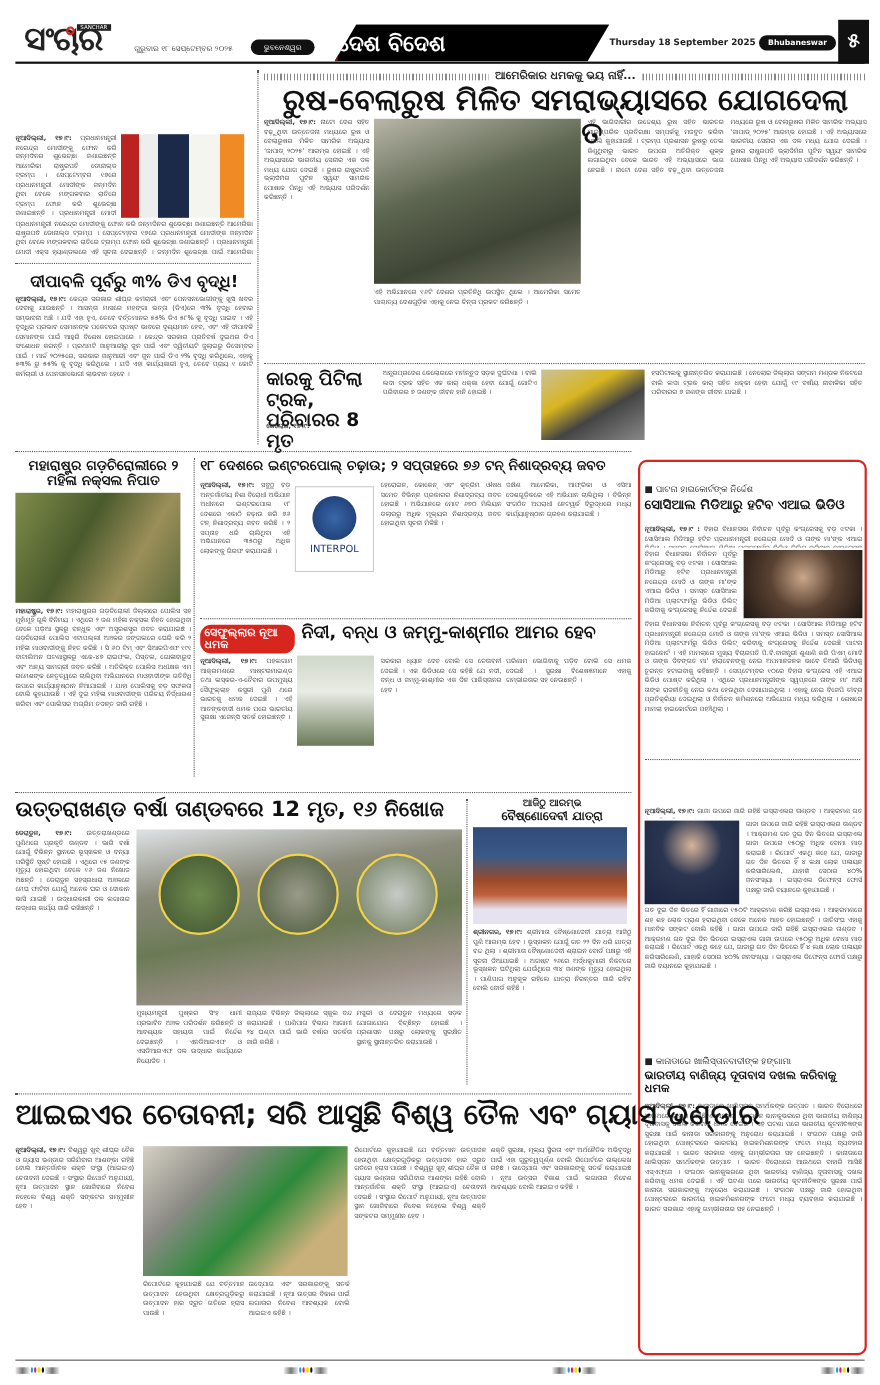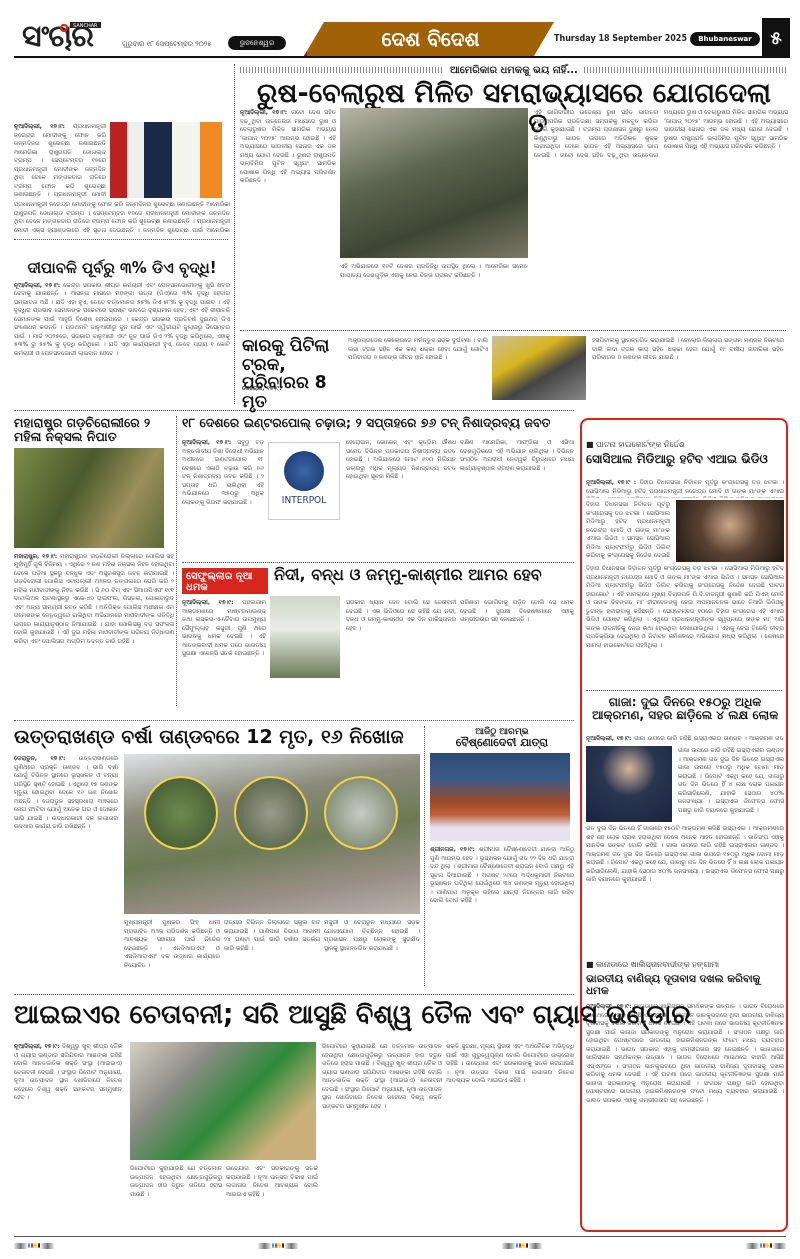--- a/index.html
+++ b/index.html
@@ -5,21 +5,21 @@
   * { box-sizing: border-box; margin: 0; padding: 0; }
   body { width: 800px; height: 1259px; background: #fff; font-family: "DejaVu Sans", sans-serif; color: #111; position: relative; overflow: hidden; }
   .abs { position: absolute; }
   
   .masthead { left: 14px; top: 18px; width: 772px; height: 40px; border-bottom: 2px solid #111; }
   .logo { left: 8px; top: 0; font-size: 30px; font-weight: bold; color: #222; letter-spacing: -1px; }
   .logo-dot { left: 46px; top: 6px; width: 8px; height: 8px; border: 2px solid #d7261e; border-radius: 50%; }
   .logo-tag { left: 56px; top: 4px; font-size: 5px; background: #222; color: #fff; padding: 0 3px; }
   .date-or { left: 108px; top: 22px; font-size: 7px; color: #333; }
   .city-pill { left: 214px; top: 18px; width: 58px; height: 14px; background: #111; color: #fff; font-size: 7px; border-radius: 7px; text-align: center; line-height: 14px; }
-  .section-banner { left: 290px; top: 4px; width: 250px; height: 34px; background: #a16207; clip-path: polygon(8% 0, 100% 0, 92% 100%, 0 100%); color: #fff; font-size: 20px; font-weight: bold; text-align: center; line-height: 34px; border-left: 3px solid #7f1d1d; }
+  .section-banner { left: 290px; top: 4px; width: 250px; height: 34px; background: #000000; clip-path: polygon(8% 0, 100% 0, 92% 100%, 0 100%); color: #fff; font-size: 20px; font-weight: bold; line-height: 34px; border-left: 3px solid #7f1d1d; }
   .date-en { left: 540px; top: 16px; font-size: 8px; font-weight: bold; color: #222; }
   .city-en-pill { left: 676px; top: 14px; width: 70px; height: 14px; background: #111; color: #fff; font-size: 7px; font-weight: bold; border-radius: 7px; text-align: center; line-height: 14px; }
   .page-no { left: 748px; top: 0; width: 28px; height: 40px; background: #111; color: #fff; font-size: 18px; font-weight: bold; text-align: center; line-height: 40px; }
 
   .headline { font-weight: bold; color: #111; line-height: 1.1; }
   .body-text { font-size: 6px; line-height: 8.5px; color: #333; text-align: justify; overflow: hidden; }
   .img { background: linear-gradient(135deg,#5a6b4a,#8a8060 40%,#3b3d35); }
   .vrule { border-left: 1px dotted #555; }
   .hrule { border-top: 1px dotted #555; }
   .kicker { font-size: 10px; color: #222; text-align: center; font-weight: bold; }
@@ -48,21 +48,21 @@
   <div class="abs page-no">୫</div>
 </div>
 
 <div class="abs" style="left:14px;top:64px;width:216px;height:170px;">
   <div class="abs img" style="left:96px;top:58px;width:112px;height:76px;background:linear-gradient(90deg,#b22 0 15%,#eee 15% 30%,#1c2a4a 30% 55%,#f5f5f0 55% 80%,#f08a24 80%);"></div>
   <div class="abs body-text" style="left:0;top:58px;width:92px;height:76px;"><b>ନୂଆଦିଲ୍ଲୀ, ୧୭।୯:</b> <span>ପ୍ରଧାନମନ୍ତ୍ରୀ ନରେନ୍ଦ୍ର ମୋଦୀଙ୍କୁ ଫୋନ କରି ଜନ୍ମଦିନର ଶୁଭେଚ୍ଛା ଜଣାଇଛନ୍ତି ଆମେରିକା ରାଷ୍ଟ୍ରପତି ଡୋନାଲ୍ଡ ଟ୍ରମ୍ପ । ସେପ୍ଟେମ୍ବର ୧୭ରେ ପ୍ରଧାନମନ୍ତ୍ରୀ ମୋଦୀଙ୍କ ଜନ୍ମଦିନ ଥିବା ବେଳେ ମଙ୍ଗଳବାର ରାତିରେ ଟ୍ରମ୍ପ ଫୋନ କରି ଶୁଭେଚ୍ଛା ଜଣାଇଛନ୍ତି । ପ୍ରଧାନମନ୍ତ୍ରୀ ମୋଦୀ ଏକ୍ସ ହ୍ୟାଣ୍ଡଲରେ ଏହି ସୂଚନା ଦେଇଛନ୍ତି । ଜନ୍ମଦିନ ଶୁଭେଚ୍ଛା ପାଇଁ ଆମେରିକା ରାଷ୍ଟ୍ରପତିଙ୍କୁ ଧନ୍ୟବାଦ ଜଣାଇଛନ୍ତି । "ମୋର ୭୫ତମ ଜନ୍ମଦିନରେ ଆପଣଙ୍କ ଫୋନ କଲ୍ ଏବଂ ଆନ୍ତରିକ ଶୁଭେଚ୍ଛା ପାଇଁ ମୋର ବନ୍ଧୁ ରାଷ୍ଟ୍ରପତି ଟ୍ରମ୍ପଙ୍କୁ ଧନ୍ୟବାଦ । ୟୁକ୍ରେନ ବିବାଦର ଶାନ୍ତିପୂର୍ଣ୍ଣ ସମାଧାନ ପାଇଁ ଆପଣଙ୍କ ପଦକ୍ଷେପକୁ ଆମେ ସମର୍ଥନ କରୁଛୁ।"</span></div>
   <div class="abs body-text" style="left:0;top:136px;width:216px;height:34px;"><span>ପ୍ରଧାନମନ୍ତ୍ରୀ ନରେନ୍ଦ୍ର ମୋଦୀଙ୍କୁ ଫୋନ କରି ଜନ୍ମଦିନର ଶୁଭେଚ୍ଛା ଜଣାଇଛନ୍ତି ଆମେରିକା ରାଷ୍ଟ୍ରପତି ଡୋନାଲ୍ଡ ଟ୍ରମ୍ପ । ସେପ୍ଟେମ୍ବର ୧୭ରେ ପ୍ରଧାନମନ୍ତ୍ରୀ ମୋଦୀଙ୍କ ଜନ୍ମଦିନ ଥିବା ବେଳେ ମଙ୍ଗଳବାର ରାତିରେ ଟ୍ରମ୍ପ ଫୋନ କରି ଶୁଭେଚ୍ଛା ଜଣାଇଛନ୍ତି । ପ୍ରଧାନମନ୍ତ୍ରୀ ମୋଦୀ ଏକ୍ସ ହ୍ୟାଣ୍ଡଲରେ ଏହି ସୂଚନା ଦେଇଛନ୍ତି । ଜନ୍ମଦିନ ଶୁଭେଚ୍ଛା ପାଇଁ ଆମେରିକା ରାଷ୍ଟ୍ରପତିଙ୍କୁ ଧନ୍ୟବାଦ ଜଣାଇଛନ୍ତି । "ମୋର ୭୫ତମ ଜନ୍ମଦିନରେ ଆପଣଙ୍କ ଫୋନ କଲ୍ ଏବଂ ଆନ୍ତରିକ ଶୁଭେଚ୍ଛା ପାଇଁ ମୋର ବନ୍ଧୁ ରାଷ୍ଟ୍ରପତି ଟ୍ରମ୍ପଙ୍କୁ ଧନ୍ୟବାଦ । ୟୁକ୍ରେନ ବିବାଦର ଶାନ୍ତିପୂର୍ଣ୍ଣ ସମାଧାନ ପାଇଁ ଆପଣଙ୍କ ପଦକ୍ଷେପକୁ ଆମେ ସମର୍ଥନ କରୁଛୁ।"</span></div>
 </div>
 <div class="abs hrule" style="left:14px;top:239px;width:214px;"></div>
 
-<div class="abs" style="left:14px;top:260px;width:216px;height:150px;">
+<div class="abs" style="left:14px;top:248px;width:216px;height:150px;">
   <div class="headline" style="font-size:15px;text-align:center;">ଦୀପାବଳି ପୂର୍ବରୁ ୩% ଡିଏ ବୃଦ୍ଧି!</div>
   <div class="body-text" style="margin-top:4px;height:110px;"><b>ନୂଆଦିଲ୍ଲୀ, ୧୭।୯:</b> <span>କେନ୍ଦ୍ର ସରକାର ଶୀଘ୍ର କର୍ମଚାରୀ ଏବଂ ପେନସନଭୋଗୀଙ୍କୁ ଖୁସି ଖବର ଦେବାକୁ ଯାଉଛନ୍ତି । ଆସନ୍ତା ମାସରେ ମହଙ୍ଗା ଭତ୍ତା (ଡିଏ)ରେ ୩% ବୃଦ୍ଧି ହେବାର ସମ୍ଭାବନା ଅଛି । ଯଦି ଏହା ହୁଏ, ତେବେ ବର୍ତ୍ତମାନର ୫୫% ଡିଏ ୫୮% କୁ ବୃଦ୍ଧି ପାଇବ । ଏହି ବୃଦ୍ଧିର ପ୍ରଭାବ ସେମାନଙ୍କ ପକେଟରେ ସ୍ପଷ୍ଟ ଭାବରେ ଦୃଶ୍ୟମାନ ହେବ, ଏବଂ ଏହି ଦୀପାବଳି ସେମାନଙ୍କ ପାଇଁ ଆହୁରି ବିଶେଷ ହୋଇପାରେ । କେନ୍ଦ୍ର ସରକାର ପ୍ରତିବର୍ଷ ଦୁଇଥର ଡିଏ ସଂଶୋଧନ କରନ୍ତି । ପ୍ରଥମଟି ଜାନୁଆରୀରୁ ଜୁନ ପାଇଁ ଏବଂ ଦ୍ୱିତୀୟଟି ଜୁଲାଇରୁ ଡିସେମ୍ବର ପାଇଁ । ମାର୍ଚ୍ଚ ୨୦୨୫ରେ, ସରକାର ଜାନୁଆରୀ ଏବଂ ଜୁନ ପାଇଁ ଡିଏ ୨% ବୃଦ୍ଧି କରିଥିଲେ, ଏହାକୁ ୫୩% ରୁ ୫୫% କୁ ବୃଦ୍ଧି କରିଥିଲେ । ଯଦି ଏହା କାର୍ଯ୍ୟକାରୀ ହୁଏ, ତେବେ ପ୍ରାୟ ୧ କୋଟି କର୍ମଚାରୀ ଓ ପେନସନଭୋଗୀ ଲାଭବାନ ହେବେ ।</span></div>
 </div>
 
 <div class="abs vrule" style="left:234px;top:64px;height:340px;"></div>
 
 <div class="abs" style="left:240px;top:64px;width:548px;height:270px;">
   <div style="display:flex;align-items:center;gap:6px;">
     <div class="kicker-line" style="flex:1;"></div>
     <div class="kicker">ଆମେରିକାର ଧମକକୁ ଭୟ ନାହିଁ...</div>
@@ -79,60 +79,59 @@
 <div class="abs" style="left:240px;top:336px;width:548px;height:70px;">
   <div class="abs headline" style="left:2px;top:0;width:100px;font-size:17px;">କାରକୁ ପିଟିଲା ଟ୍ରକ, ପରିବାରର 8 ମୃତ</div>
   <div class="abs body-text" style="left:2px;top:48px;width:100px;height:20px;"><b>କେଲୋର, ୧୭।୯:</b></div>
   <div class="abs body-text" style="left:108px;top:0;width:140px;height:66px;"><span>ଅନ୍ଧ୍ରପ୍ରଦେଶ କେଲୋରରେ ମର୍ମନ୍ତୁଦ ସଡ଼କ ଦୁର୍ଘଟଣା । ବାଲି ଲଦା ଟ୍ରକ ସହିତ ଏକ କାର୍ ଧକ୍କା ହେବା ଯୋଗୁଁ ଗୋଟିଏ ପରିବାରର ୭ ଜଣଙ୍କ ଜୀବନ ହାନି ହୋଇଛି ।</span></div>
   <div class="abs img" style="left:252px;top:0;width:94px;height:64px;background:linear-gradient(150deg,#c9c19a,#d8b520 35%,#444 60%,#888);"></div>
   <div class="abs body-text" style="left:352px;top:0;width:192px;height:66px;"><span>ହସପିଟାଲକୁ ସ୍ଥାନାନ୍ତରିତ କରାଯାଇଛି । ନେଲୋର ଜିଲ୍ଲାର ସଙ୍ଗମ ମଣ୍ଡଳ ନିକଟରେ ବାଲି ଲଦା ଟ୍ରକ କାର୍ ସହିତ ଧକ୍କା ହେବା ଯୋଗୁଁ ୧୯ ବର୍ଷୀୟ ନାବାଳିକା ସହିତ ପରିବାରର ୭ ଜଣଙ୍କ ଜୀବନ ଯାଇଛି ।</span></div>
 </div>
 <div class="abs hrule" style="left:14px;top:410px;width:560px;"></div>
 
 <div class="abs" style="left:14px;top:416px;width:160px;height:300px;">
-  <div class="headline" style="font-size:12.5px;text-align:left;">ମହାରାଷ୍ଟ୍ର ଗଡ଼ଚିରୋଲୀରେ ୨ ମହିଳା ନକ୍ସଲ ନିପାତ</div>
+  <div class="headline" style="font-size:12.5px;text-align:center;">ମହାରାଷ୍ଟ୍ର ଗଡ଼ଚିରୋଲୀରେ ୨ ମହିଳା ନକ୍ସଲ ନିପାତ</div>
   <div class="img" style="margin-top:4px;width:150px;height:100px;background:linear-gradient(120deg,#7f8d4a,#4a5a2c 40%,#9b8f5a 70%,#5d6a3a);"></div>
   <div class="body-text" style="margin-top:4px;height:155px;"><b>ମହାରାଷ୍ଟ୍ର, ୧୭।୯:</b> <span>ମହାରାଷ୍ଟ୍ରର ଗଡ଼ଚିରୋଲୀ ଜିଲ୍ଲାରେ ପୋଲିସ ସହ ମୁହାଁମୁହିଁ ଗୁଳି ବିନିମୟ । ଏଥିରେ ୨ ଜଣ ମହିଳା ନକ୍ସଲ ନିହତ ହୋଇଥିବା ବେଳେ ପଡ଼ିଆ ସ୍ଥଳରୁ ବନ୍ଧୁକ ଏବଂ ଅସ୍ତ୍ରଶସ୍ତ୍ର ଜବତ କରାଯାଇଛି । ଗଡ଼ଚିରୋଲୀ ପୋଲିସ ଏଟାପଲ୍ଲୀ ଅଞ୍ଚଳର ଜଙ୍ଗଲରେ ଘେରି କରି ୨ ମହିଳା ମାଓବାଦୀଙ୍କୁ ନିହତ କରିଛି । ସି ୬୦ ଟିମ୍ ଏବଂ ସିଆରପିଏଫ ୧୯୧ ବାଟାଲିଅନ ଘଟଣାସ୍ଥଳରୁ ଏକେ-୪୭ ରାଇଫଲ, ପିସ୍ତଲ, ଗୋଳାବାରୁଦ ଏବଂ ଅନ୍ୟ ସାମଗ୍ରୀ ଜବତ କରିଛି । ଅତିରିକ୍ତ ପୋଲିସ ଅଧୀକ୍ଷକ ଏମ ରମେଶଙ୍କ ନେତୃତ୍ୱରେ ଚାଲିଥିବା ଅଭିଯାନରେ ମାଓବାଦୀଙ୍କ ଗତିବିଧି ଉପରେ କାର୍ଯ୍ୟାନୁଷ୍ଠାନ ନିଆଯାଇଛି । ଯାହା ପୋଲିସକୁ ବଡ଼ ସଫଳତା ବୋଲି କୁହାଯାଉଛି । ଏହି ଦୁଇ ମହିଳା ମାଓବାଦୀଙ୍କ ପରିଚୟ ନିର୍ଦ୍ଧାରଣ କରିବା ଏବଂ ପୋଲିସର ଅଗ୍ରିମ ତଦନ୍ତ ଜାରି ରହିଛି ।</span></div>
 </div>
 <div class="abs vrule" style="left:176px;top:416px;height:290px;"></div>
 
 <div class="abs" style="left:182px;top:416px;width:392px;height:140px;">
   <div class="headline" style="font-size:12.5px;">୧୮ ଦେଶରେ ଇଣ୍ଟରପୋଲ୍ ଚଢ଼ାଉ; ୨ ସପ୍ତାହରେ ୭୬ ଟନ୍ ନିଶାଦ୍ରବ୍ୟ ଜବତ</div>
   <div class="abs body-text" style="left:0;top:22px;width:82px;height:115px;"><b>ନୂଆଦିଲ୍ଲୀ, ୧୭।୯:</b> <span>ସବୁଠୁ ବଡ଼ ଅନ୍ତର୍ଜାତୀୟ ନିଶା ବିରୋଧୀ ଅଭିଯାନ ଅଧୀନରେ ଇଣ୍ଟରପୋଲ ୧୮ ଦେଶରେ ଏକାଠି ଚଢ଼ାଉ କରି ୭୬ ଟନ୍ ନିଶାଦ୍ରବ୍ୟ ଜବତ କରିଛି । ୨ ସପ୍ତାହ ଧରି ଚାଲିଥିବା ଏହି ଅଭିଯାନରେ ୩୫୦ରୁ ଅଧିକ ଲୋକଙ୍କୁ ଗିରଫ କରାଯାଇଛି ।</span></div>
   <div class="abs" style="left:86px;top:26px;width:72px;height:78px;border:1px solid #ccc;text-align:center;">
     <div style="width:40px;height:40px;margin:8px auto 4px;border-radius:50%;background:radial-gradient(circle,#3a66a8,#17356b);"></div>
     <div style="font-size:9px;font-weight:normal;color:#1a3a78;">INTERPOL</div>
   </div>
   <div class="abs body-text" style="left:164px;top:22px;width:110px;height:115px;"><span>ହେରୋଇନ, କୋକେନ୍ ଏବଂ କୃତ୍ରିମ ଔଷଧ ସମେତ ବିଭିନ୍ନ ପ୍ରକାରର ନିଶାଦ୍ରବ୍ୟ ଜବତ ହୋଇଛି । ଅଭିଯାନରେ ମୋଟ ୬୭୦ ମିଲିୟନ ଡଲାରରୁ ଅଧିକ ମୂଲ୍ୟର ନିଶାଦ୍ରବ୍ୟ ଜବତ ହୋଇଥିବା ସୂଚନା ମିଳିଛି ।</span></div>
   <div class="abs body-text" style="left:278px;top:22px;width:114px;height:115px;"><span>ଦକ୍ଷିଣ ଆମେରିକା, ଆଫ୍ରିକା ଓ ଏସିଆ ଦେଶଗୁଡ଼ିକରେ ଏହି ଅଭିଯାନ ଚାଲିଥିଲା । ବିଭିନ୍ନ ସଂଗଠିତ ଅପରାଧୀ ନେଟୱର୍କ ବିରୁଦ୍ଧରେ ମଧ୍ୟ କାର୍ଯ୍ୟାନୁଷ୍ଠାନ ଗ୍ରହଣ କରାଯାଇଛି ।</span></div>
 </div>
 <div class="abs hrule" style="left:182px;top:562px;width:392px;"></div>
 
 <div class="abs" style="left:182px;top:566px;width:392px;height:150px;">
-  <div class="abs red-tag" style="left:0;top:2px;width:86px;">ସେଫୁଲ୍ଲାର ନୂଆ ଧମକ</div>
+  <div class="abs red-tag" style="left:0;top:2px;width:86px;border-radius:10px;">ସେଫୁଲ୍ଲାର ନୂଆ ଧମକ</div>
   <div class="abs headline" style="left:92px;top:0;font-size:16px;white-space:nowrap;">ନିଦୀ, ବନ୍ଧ ଓ ଜମ୍ମୁ-କାଶ୍ମୀର ଆମର ହେବ</div>
   <div class="abs body-text" style="left:0;top:32px;width:84px;height:115px;"><b>ନୂଆଦିଲ୍ଲୀ, ୧୭।୯:</b> <span>ପହଲଗାମ ଆକ୍ରମଣରେ ମାଷ୍ଟରମାଇଣ୍ଡ ତଥା ଲସ୍କର-ଏ-ତୈବାର ଉପମୁଖ୍ୟ ସୈଫୁଲ୍ଲାହ କସୁରୀ ପୁଣି ଥରେ ଭାରତକୁ ଧମକ ଦେଇଛି । ଏହି ଆତଙ୍କବାଦୀ ଧମକ ପରେ ଭାରତୀୟ ସୁରକ୍ଷା ଏଜେନ୍ସି ସତର୍କ ହୋଇଛନ୍ତି ।</span></div>
   <div class="abs img" style="left:88px;top:30px;width:70px;height:82px;background:linear-gradient(180deg,#cfd8c8,#e9ece6 40%,#6b7a58);"></div>
   <div class="abs body-text" style="left:164px;top:32px;width:110px;height:115px;"><span>ସରକାର ଧ୍ୟାନ ଦେବ ବୋଲି ସେ ଚେତାବନୀ ଦେଇଛି । ଏକ ଭିଡିଓରେ ସେ କହିଛି ଯେ ନଦୀ, ବନ୍ଧ ଓ ଜମ୍ମୁ-କାଶ୍ମୀର ଏକ ଦିନ ପାକିସ୍ତାନର ହେବ ।</span></div>
   <div class="abs body-text" style="left:278px;top:32px;width:114px;height:115px;"><span>ପରିଣାମ ଭୋଗିବାକୁ ପଡ଼ିବ ବୋଲି ସେ ଧମକ ଦେଇଛି । ସୁରକ୍ଷା ବିଶେଷଜ୍ଞମାନେ ଏହାକୁ ଗମ୍ଭୀରତାର ସହ ନେଉଛନ୍ତି ।</span></div>
 </div>
 
 <div class="abs boxed" style="left:580px;top:418px;width:208px;height:814px;"></div>
 <div class="abs" style="left:586px;top:440px;width:198px;height:260px;">
   <div class="tag-label">ପାଟନା ହାଇକୋର୍ଟଙ୍କ ନିର୍ଦ୍ଦେଶ</div>
   <div class="headline" style="font-size:12px;margin-top:3px;">ସୋସିଆଲ ମିଡିଆରୁ ହଟିବ ଏଆଇ ଭିଡିଓ</div>
   <div class="abs body-text" style="left:0;top:38px;width:198px;height:20px;"><b>ନୂଆଦିଲ୍ଲୀ, ୧୭।୯ :</b> <span>ବିହାର ବିଧାନସଭା ନିର୍ବାଚନ ପୂର୍ବରୁ କଂଗ୍ରେସକୁ ବଡ଼ ଝଟକା । ସୋସିଆଲ ମିଡିଆରୁ ହଟିବ ପ୍ରଧାନମନ୍ତ୍ରୀ ନରେନ୍ଦ୍ର ମୋଦି ଓ ତାଙ୍କ ମା'ଙ୍କ ଏଆଇ ଭିଡିଓ । ସମସ୍ତ ସୋସିଆଲ ମିଡିଆ ପ୍ଲାଟଫର୍ମରୁ ଭିଡିଓ ଡିଲିଟ୍ କରିବାକୁ କଂଗ୍ରେସକୁ ନିର୍ଦ୍ଦେଶ ଦେଇଛି ପାଟନା ହାଇକୋର୍ଟ । ଏହି ମାମଲାରେ ମୁଖ୍ୟ ବିଚାରପତି ପି.ବି.ବାଜନ୍ତ୍ରୀ ଶୁଣାଣି କରି ପିଏମ୍ ମୋଦି ଓ ତାଙ୍କ ଦିବଙ୍ଗତ ମା' ହୀରାବେନଙ୍କୁ ନେଇ ଅପମାନଜନକ ଭାବେ ତିଆରି ଭିଡିଓକୁ ତୁରନ୍ତ ହଟାଇବାକୁ କହିଛନ୍ତି ।</span></div>
   <div class="abs body-text" style="left:0;top:60px;width:84px;height:60px;"><span>ବିହାର ବିଧାନସଭା ନିର୍ବାଚନ ପୂର୍ବରୁ କଂଗ୍ରେସକୁ ବଡ଼ ଝଟକା । ସୋସିଆଲ ମିଡିଆରୁ ହଟିବ ପ୍ରଧାନମନ୍ତ୍ରୀ ନରେନ୍ଦ୍ର ମୋଦି ଓ ତାଙ୍କ ମା'ଙ୍କ ଏଆଇ ଭିଡିଓ । ସମସ୍ତ ସୋସିଆଲ ମିଡିଆ ପ୍ଲାଟଫର୍ମରୁ ଭିଡିଓ ଡିଲିଟ୍ କରିବାକୁ କଂଗ୍ରେସକୁ ନିର୍ଦ୍ଦେଶ ଦେଇଛି ପାଟନା ହାଇକୋର୍ଟ । ଏହି ମାମଲାରେ ମୁଖ୍ୟ ବିଚାରପତି ପି.ବି.ବାଜନ୍ତ୍ରୀ ଶୁଣାଣି କରି ପିଏମ୍ ମୋଦି ଓ ତାଙ୍କ ଦିବଙ୍ଗତ ମା' ହୀରାବେନଙ୍କୁ ନେଇ ଅପମାନଜନକ ଭାବେ ତିଆରି ଭିଡିଓକୁ ତୁରନ୍ତ ହଟାଇବାକୁ କହିଛନ୍ତି ।</span></div>
   <div class="abs img" style="left:90px;top:60px;width:108px;height:62px;background:radial-gradient(circle at 50% 40%,#caa78a,#5a4232 45%,#1f1712);"></div>
   <div class="abs body-text" style="left:0;top:124px;width:198px;height:136px;"><span>ବିହାର ବିଧାନସଭା ନିର୍ବାଚନ ପୂର୍ବରୁ କଂଗ୍ରେସକୁ ବଡ଼ ଝଟକା । ସୋସିଆଲ ମିଡିଆରୁ ହଟିବ ପ୍ରଧାନମନ୍ତ୍ରୀ ନରେନ୍ଦ୍ର ମୋଦି ଓ ତାଙ୍କ ମା'ଙ୍କ ଏଆଇ ଭିଡିଓ । ସମସ୍ତ ସୋସିଆଲ ମିଡିଆ ପ୍ଲାଟଫର୍ମରୁ ଭିଡିଓ ଡିଲିଟ୍ କରିବାକୁ କଂଗ୍ରେସକୁ ନିର୍ଦ୍ଦେଶ ଦେଇଛି ପାଟନା ହାଇକୋର୍ଟ । ଏହି ମାମଲାରେ ମୁଖ୍ୟ ବିଚାରପତି ପି.ବି.ବାଜନ୍ତ୍ରୀ ଶୁଣାଣି କରି ପିଏମ୍ ମୋଦି ଓ ତାଙ୍କ ଦିବଙ୍ଗତ ମା' ହୀରାବେନଙ୍କୁ ନେଇ ଅପମାନଜନକ ଭାବେ ତିଆରି ଭିଡିଓକୁ ତୁରନ୍ତ ହଟାଇବାକୁ କହିଛନ୍ତି ।</span> <span>ସେପ୍ଟେମ୍ବର ୧୦ରେ ବିହାର କଂଗ୍ରେସ ଏହି ଏଆଇ ଭିଡିଓ ପୋଷ୍ଟ କରିଥିଲା । ଏଥିରେ ପ୍ରଧାନମନ୍ତ୍ରୀଙ୍କ ସ୍ୱପ୍ନରେ ତାଙ୍କ ମା' ଆସି ତାଙ୍କ ରାଜନୀତିକୁ ନେଇ କଥା ହେଉଥିବା ଦେଖାଯାଇଥିଲା । ଏହାକୁ ନେଇ ବିଜେପି ତୀବ୍ର ପ୍ରତିକ୍ରିୟା ଦେଇଥିଲା ଓ ନିର୍ବାଚନ କମିଶନରେ ଅଭିଯୋଗ ମଧ୍ୟ କରିଥିଲା । ଶେଷରେ ମାମଲା ହାଇକୋର୍ଟରେ ପହଞ୍ଚିଥିଲା ।</span></div>
 </div>
 <div class="abs hrule" style="left:586px;top:690px;width:196px;"></div>
 
 <div class="abs" style="left:586px;top:696px;width:198px;height:254px;">
-  <div class="headline" style="font-size:12px;text-align:center;">ଗାଜା: ଦୁଇ ଦିନରେ ୧୫୦ରୁ ଅଧିକ ଆକ୍ରମଣ, ସହର ଛାଡ଼ିଲେ ୪ ଲକ୍ଷ ଲୋକ</div>
   <div class="abs body-text" style="left:0;top:38px;width:198px;height:10px;"><b>ନୂଆଦିଲ୍ଲୀ, ୧୭।୯:</b> <span>ଗାଜା ଉପରେ ଜାରି ରହିଛି ଇସ୍ରାଏଲର ତାଣ୍ଡବ । ଆକ୍ରମଣ ଗତ ଦୁଇ ଦିନ ଭିତରେ ଇସ୍ରାଏଲ ଗାଜା ଉପରେ ୧୫୦ରୁ ଅଧିକ ବୋମା ମାଡ଼ କରାଇଛି । ରିପୋର୍ଟ ଏକଥି କହେ ଯେ, ଗାଜାରୁ ଗତ ଦିନ ଭିତରେ ହିଁ ୪ ଲକ୍ଷ ଲୋକ ପଳାୟନ କରିସାରିଲେଣି, ଯାହାକି ସେଠାର ୪୦% ଜନସଂଖ୍ୟା । ଇସ୍ରାଏଲ ଡିଫେନ୍ସ ଫୋର୍ସ ପକ୍ଷରୁ ଜାରି ବୟାନରେ କୁହାଯାଇଛି ।</span></div>
   <div class="abs img" style="left:0;top:50px;width:86px;height:76px;background:radial-gradient(circle at 50% 30%,#d6b59a,#2a3550 40%,#1b2440);"></div>
   <div class="abs body-text" style="left:92px;top:50px;width:106px;height:76px;"><span>ଗାଜା ଉପରେ ଜାରି ରହିଛି ଇସ୍ରାଏଲର ତାଣ୍ଡବ । ଆକ୍ରମଣ ଗତ ଦୁଇ ଦିନ ଭିତରେ ଇସ୍ରାଏଲ ଗାଜା ଉପରେ ୧୫୦ରୁ ଅଧିକ ବୋମା ମାଡ଼ କରାଇଛି । ରିପୋର୍ଟ ଏକଥି କହେ ଯେ, ଗାଜାରୁ ଗତ ଦିନ ଭିତରେ ହିଁ ୪ ଲକ୍ଷ ଲୋକ ପଳାୟନ କରିସାରିଲେଣି, ଯାହାକି ସେଠାର ୪୦% ଜନସଂଖ୍ୟା । ଇସ୍ରାଏଲ ଡିଫେନ୍ସ ଫୋର୍ସ ପକ୍ଷରୁ ଜାରି ବୟାନରେ କୁହାଯାଇଛି ।</span></div>
   <div class="abs body-text" style="left:0;top:128px;width:198px;height:126px;"><span>ଗତ ଦୁଇ ଦିନ ଭିତରେ ହିଁ ଗାଜାରେ ୧୫୦ଟି ଆକ୍ରମଣ କରିଛି ଇସ୍ରାଏଲ । ଆକ୍ରମଣରେ ଶହ ଶହ ଲୋକ ପ୍ରାଣ ହରାଇଥିବା ବେଳେ ଅନେକ ଆହତ ହୋଇଛନ୍ତି । ଜାତିସଂଘ ଏହାକୁ ମାନବିକ ସଙ୍କଟ ବୋଲି କହିଛି ।</span> <span>ଗାଜା ଉପରେ ଜାରି ରହିଛି ଇସ୍ରାଏଲର ତାଣ୍ଡବ । ଆକ୍ରମଣ ଗତ ଦୁଇ ଦିନ ଭିତରେ ଇସ୍ରାଏଲ ଗାଜା ଉପରେ ୧୫୦ରୁ ଅଧିକ ବୋମା ମାଡ଼ କରାଇଛି । ରିପୋର୍ଟ ଏକଥି କହେ ଯେ, ଗାଜାରୁ ଗତ ଦିନ ଭିତରେ ହିଁ ୪ ଲକ୍ଷ ଲୋକ ପଳାୟନ କରିସାରିଲେଣି, ଯାହାକି ସେଠାର ୪୦% ଜନସଂଖ୍ୟା । ଇସ୍ରାଏଲ ଡିଫେନ୍ସ ଫୋର୍ସ ପକ୍ଷରୁ ଜାରି ବୟାନରେ କୁହାଯାଇଛି ।</span></div>
 </div>
 
 <div class="abs" style="left:586px;top:960px;width:198px;height:268px;">
   <div class="tag-label">କାନାଡାରେ ଖାଲିସ୍ତାନବାଦୀଙ୍କ ହଙ୍ଗାମା</div>
   <div class="headline" style="font-size:10.5px;margin-top:3px;">ଭାରତୀୟ ବାଣିଜ୍ୟ ଦୂତାବାସ ଦଖଲ କରିବାକୁ ଧମକ</div>
   <div class="body-text" style="margin-top:6px;height:220px;"><b>ନୂଆଦିଲ୍ଲୀ, ୧୭।୯:</b> <span>କାନାଡାରେ ଖାଲିସ୍ତାନ ସମର୍ଥକଙ୍କ ଉତ୍ପାତ । ଭାରତ ବିରୋଧରେ ଆଉଥରେ ବାହାରି ଆସିଛି ଏସ୍‌ଏଫ୍‌ଜେ । ସଂଗଠନ ଭାନକୁଭରରେ ଥିବା ଭାରତୀୟ ବାଣିଜ୍ୟ ଦୂତାବାସକୁ ଦଖଲ କରିବାକୁ ଧମକ ଦେଇଛି । ଏହି ଘଟଣା ପରେ ଭାରତୀୟ କୂଟନୀତିଜ୍ଞଙ୍କ ସୁରକ୍ଷା ପାଇଁ କାନାଡା ସରକାରଙ୍କୁ ଅନୁରୋଧ କରାଯାଇଛି । ସଂଗଠନ ପକ୍ଷରୁ ଜାରି ହୋଇଥିବା ପୋଷ୍ଟରରେ ଭାରତୀୟ ହାଇକମିଶନରଙ୍କ ଫଟୋ ମଧ୍ୟ ବ୍ୟବହାର କରାଯାଇଛି । ଭାରତ ସରକାର ଏହାକୁ ଗମ୍ଭୀରତାର ସହ ନେଇଛନ୍ତି ।</span> <span>କାନାଡାରେ ଖାଲିସ୍ତାନ ସମର୍ଥକଙ୍କ ଉତ୍ପାତ । ଭାରତ ବିରୋଧରେ ଆଉଥରେ ବାହାରି ଆସିଛି ଏସ୍‌ଏଫ୍‌ଜେ । ସଂଗଠନ ଭାନକୁଭରରେ ଥିବା ଭାରତୀୟ ବାଣିଜ୍ୟ ଦୂତାବାସକୁ ଦଖଲ କରିବାକୁ ଧମକ ଦେଇଛି । ଏହି ଘଟଣା ପରେ ଭାରତୀୟ କୂଟନୀତିଜ୍ଞଙ୍କ ସୁରକ୍ଷା ପାଇଁ କାନାଡା ସରକାରଙ୍କୁ ଅନୁରୋଧ କରାଯାଇଛି । ସଂଗଠନ ପକ୍ଷରୁ ଜାରି ହୋଇଥିବା ପୋଷ୍ଟରରେ ଭାରତୀୟ ହାଇକମିଶନରଙ୍କ ଫଟୋ ମଧ୍ୟ ବ୍ୟବହାର କରାଯାଇଛି । ଭାରତ ସରକାର ଏହାକୁ ଗମ୍ଭୀରତାର ସହ ନେଇଛନ୍ତି ।</span></div>

